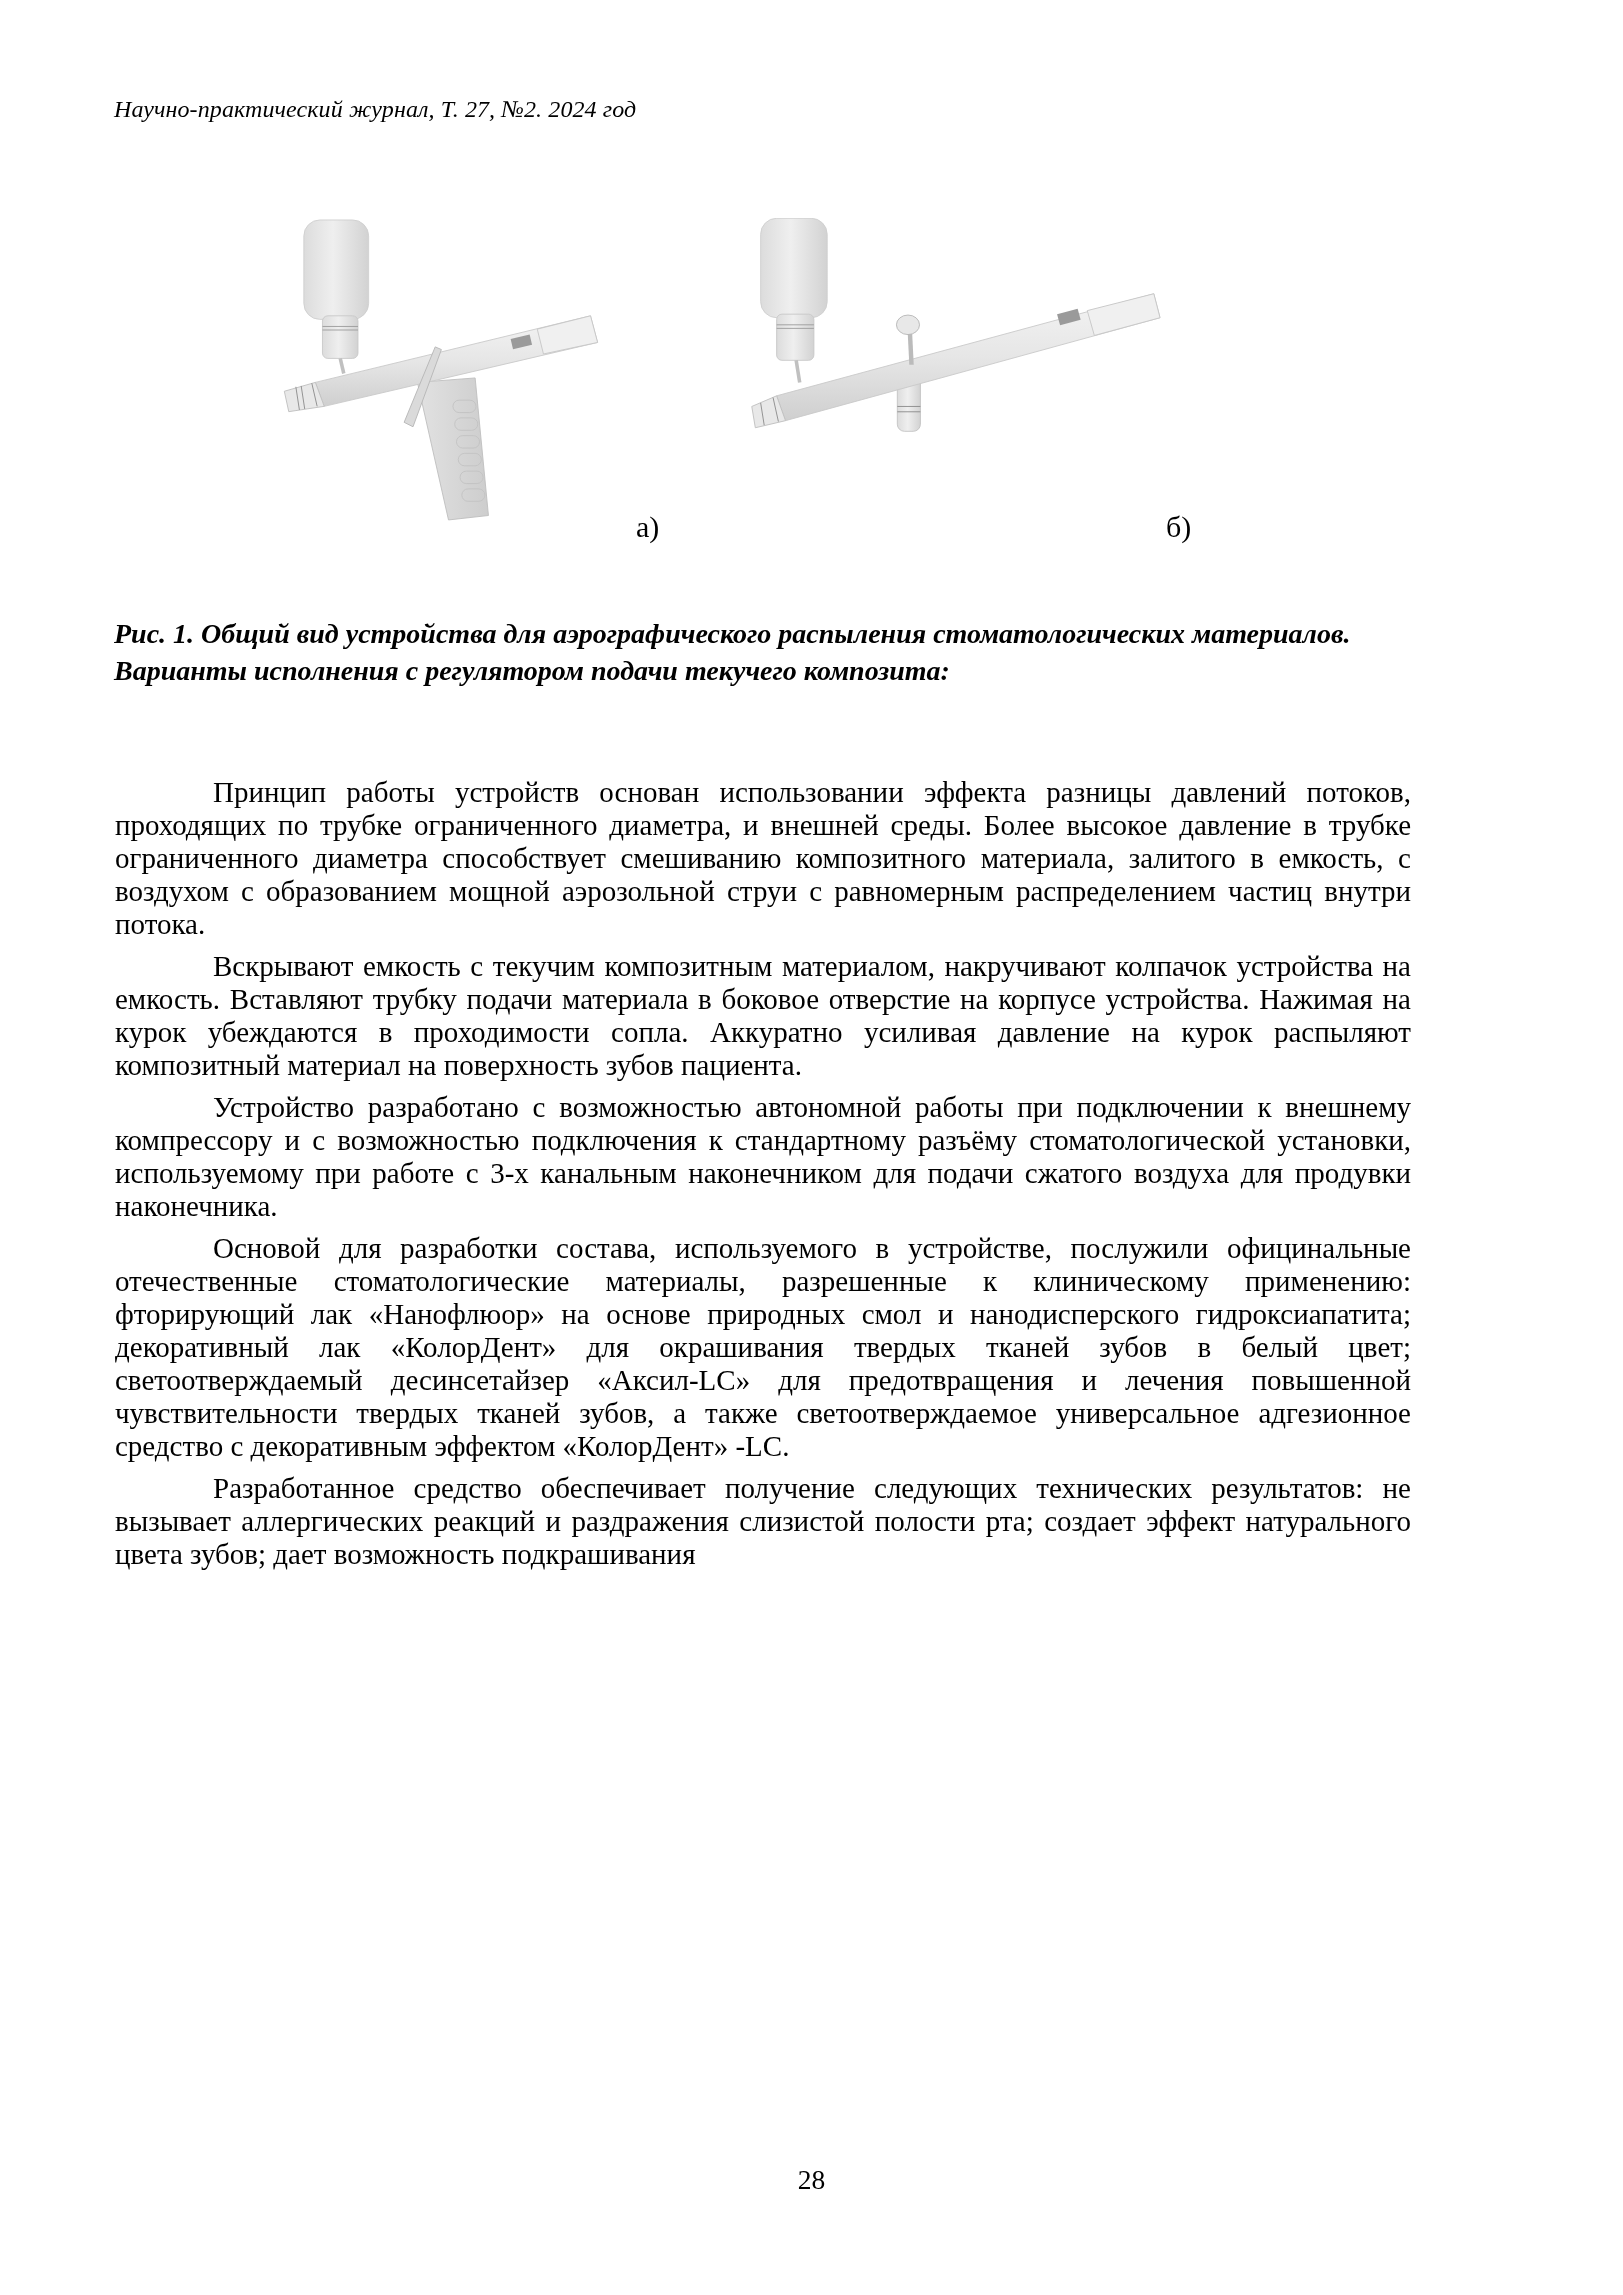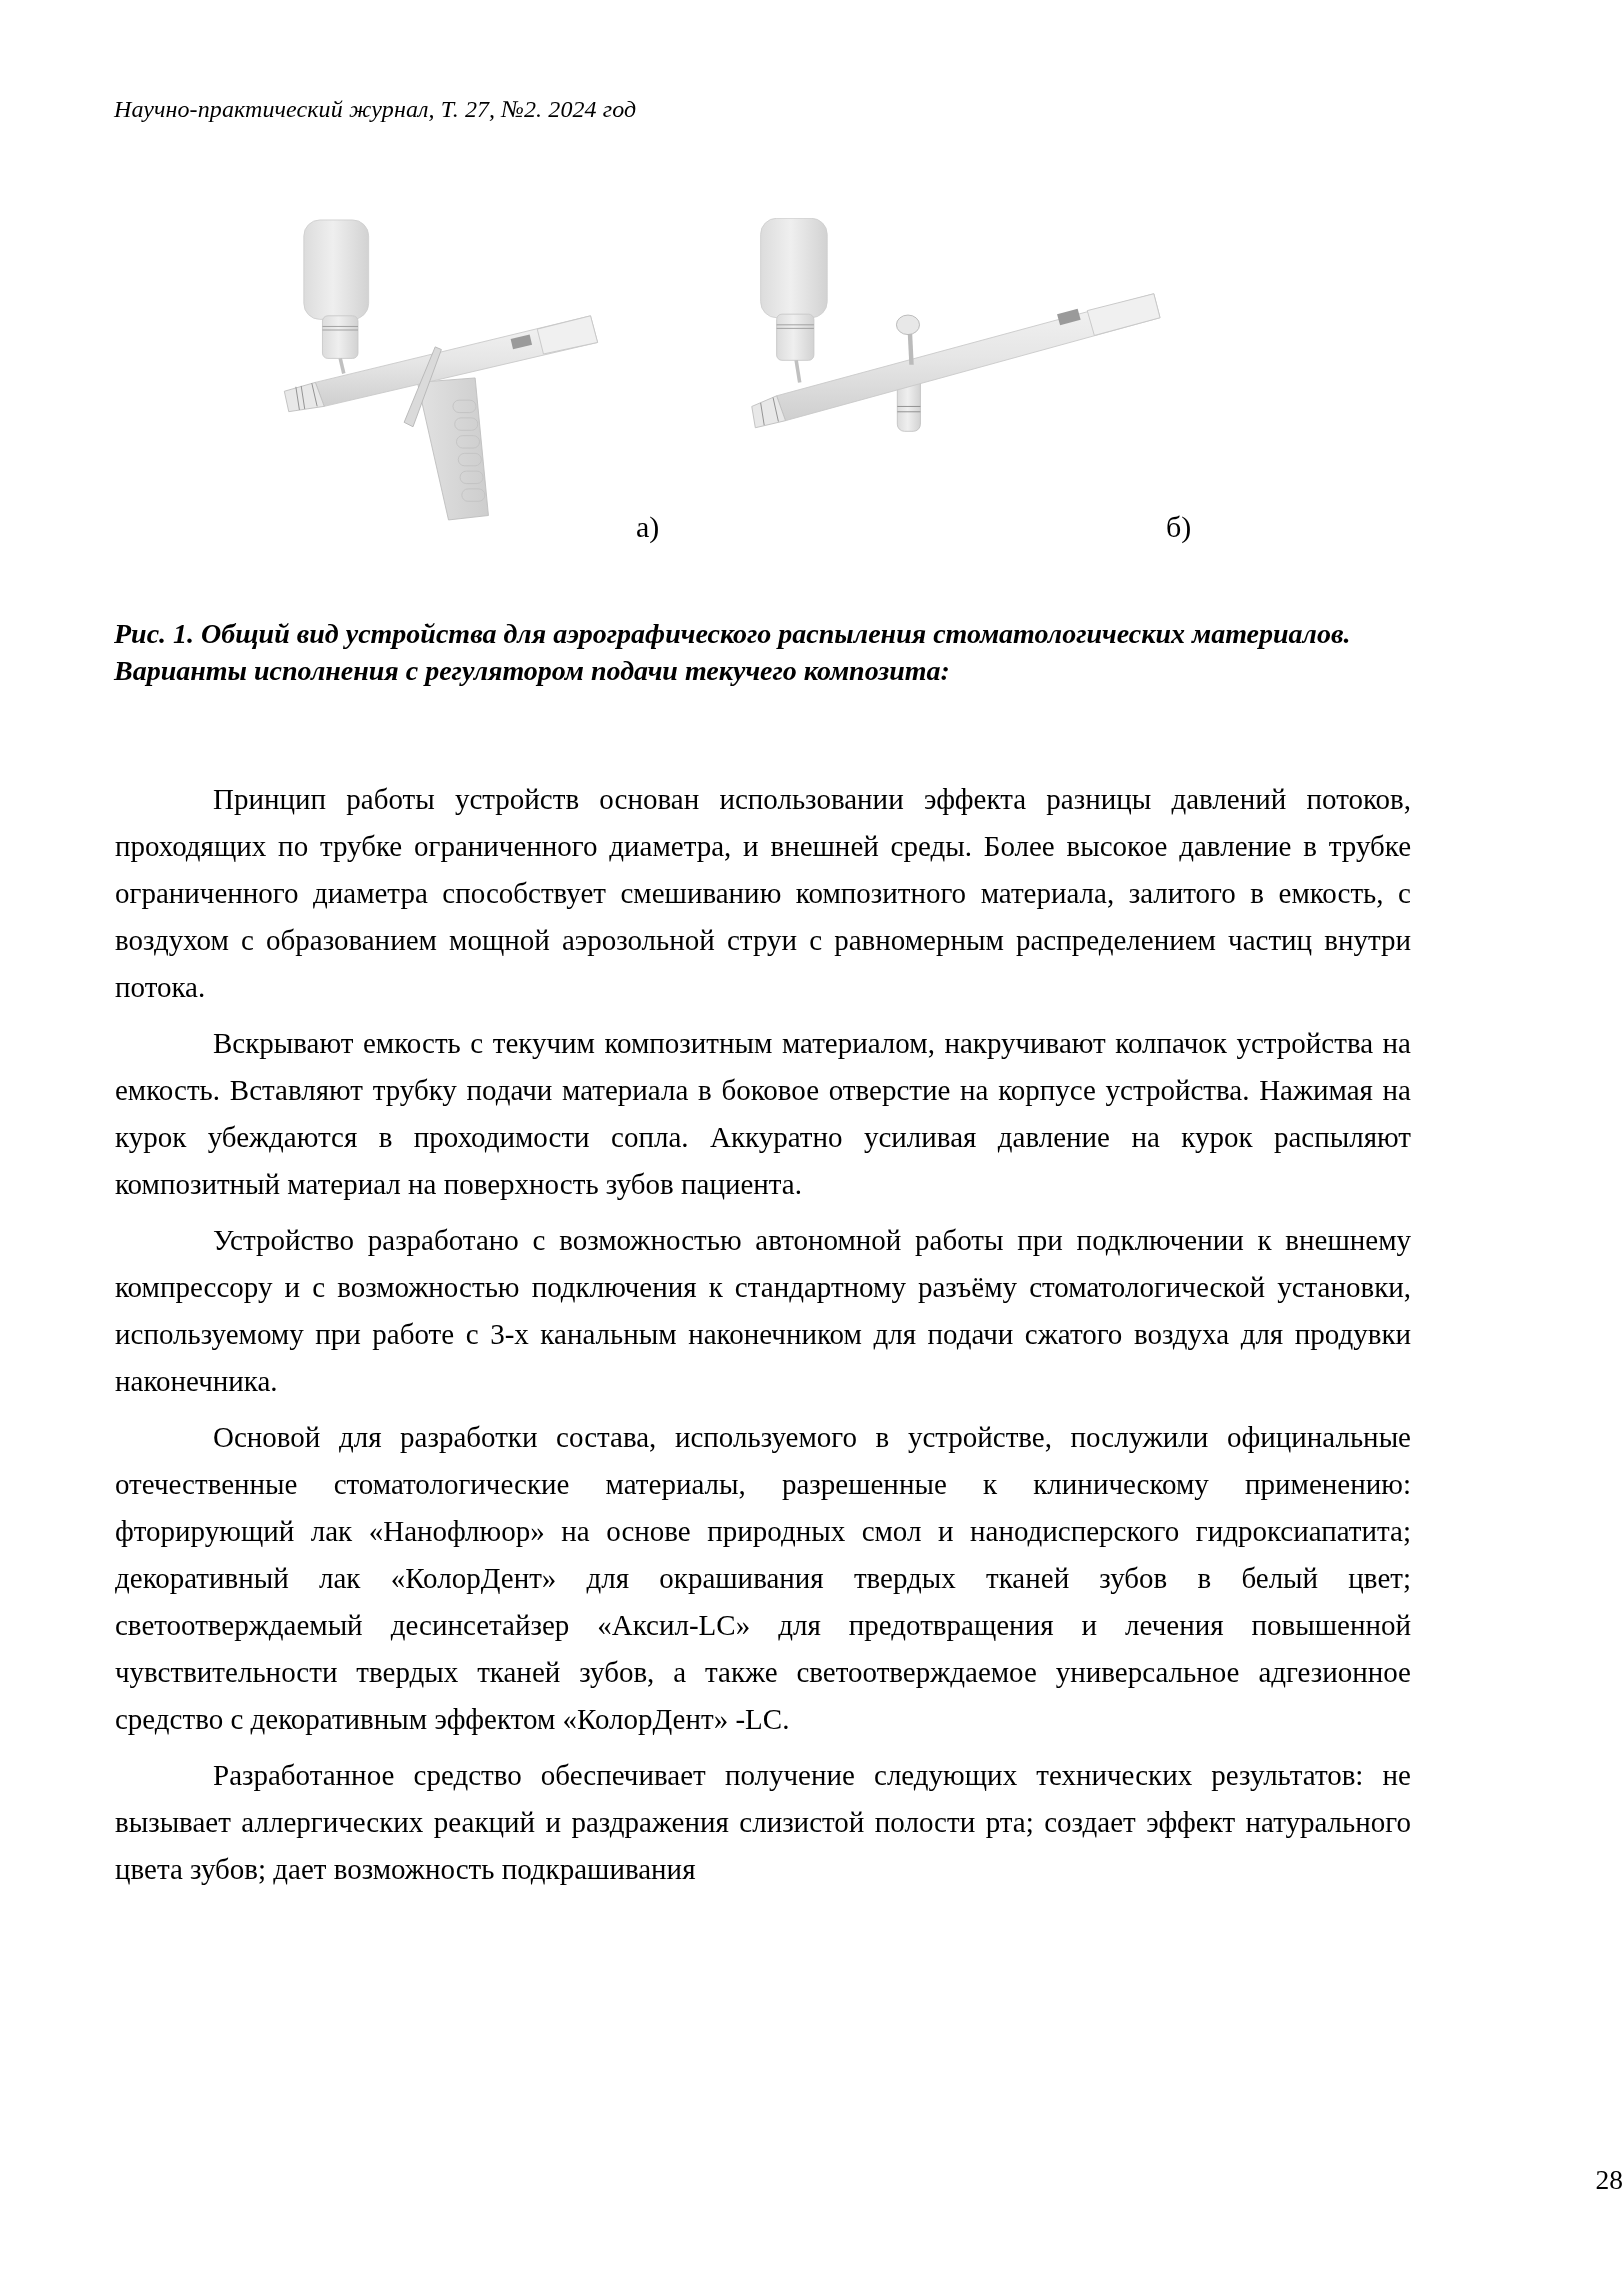--- a/index.html
+++ b/index.html
@@ -12,23 +12,23 @@
   .fig-a-img { left: 271px; top: 209px; width: 355px; height: 329px; }
   .fig-b-img { left: 750px; top: 218px; width: 426px; height: 258px; }
   .panel-label { position: absolute; font-size: 30px; }
   .label-a { left: 636px; top: 510px; }
   .label-b { left: 1166px; top: 510px; }
   .caption { position: absolute; left: 114px; top: 615px; width: 1300px; text-align: left;
              font-size: 28px; line-height: 37px; }
   .caption .cap-bold { font-weight: bold; font-style: italic; }
   .caption .cap-sub { font-style: italic; }
   .body-text { position: absolute; left: 115px; top: 776px; width: 1296px; font-size: 29px;
-               line-height: 47px; text-align: justify; }
+               line-height: 33px; text-align: justify; }
   .body-text p { margin: 0 0 9px 0; text-indent: 98px; text-align: justify; }
-  .page-number { position: absolute; left: 0; width: 1623px; top: 2164px; text-align: right;
+  .page-number { position: absolute; left: 0; width: 1623px; top: 2164px; text-align: center;
                  font-size: 27.5px; }
 </style>
 </head>
 <body>
 
 <div class="running-header">Научно-практический журнал, Т. 27, №2. 2024 год</div>
 
 <div class="figure">
 
   <svg class="fig-img fig-a-img" viewBox="0 0 400 370">

